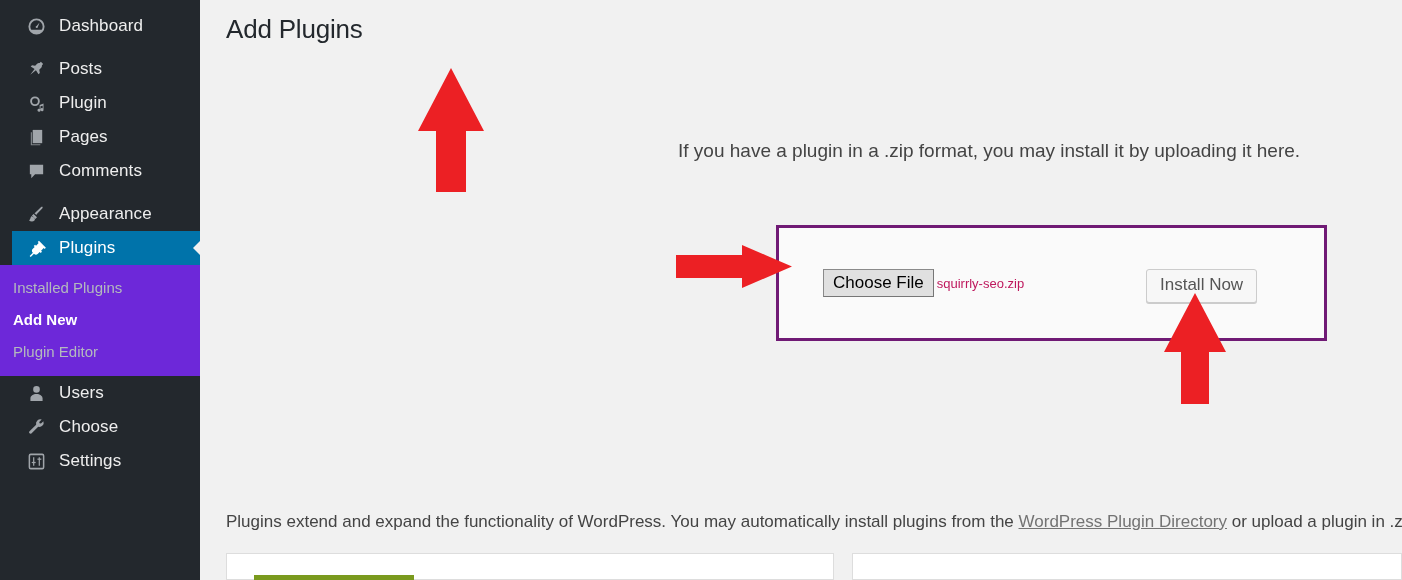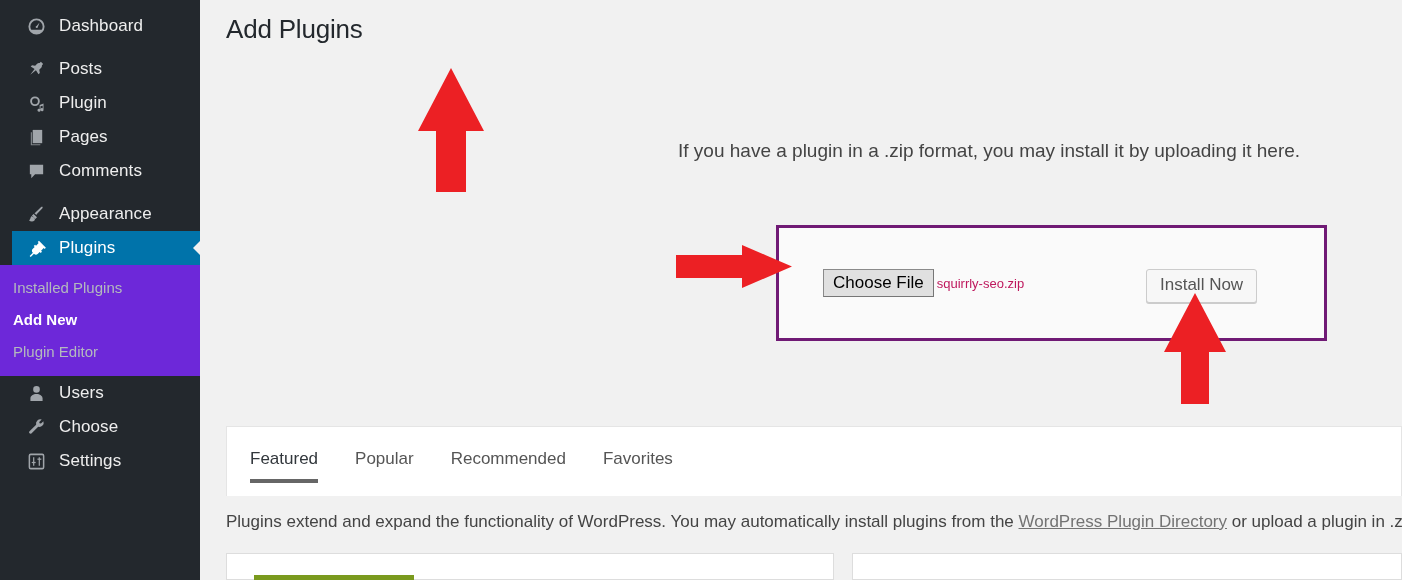--- a/index.html
+++ b/index.html
@@ -343,28 +343,20 @@
     <div id="upload-intro">If you have a plugin in a .zip format, you may install it by uploading it here.</div>
 
     <div id="upload-box">
       <div id="upload-form">
         <span class="choose-file-btn">Choose File</span>
         <span class="chosen-file">squirrly-seo.zip</span>
       </div>
       <span class="install-now-btn">Install Now</span>
     </div>
 
-    <div id="tab-panel">
-      <div id="tabs">
-        <span class="tab active">Featured</span>
-        <span class="tab">Popular</span>
-        <span class="tab">Recommended</span>
-        <span class="tab">Favorites</span>
-      </div>
-    </div>
 
     <div id="desc">
       <span>Plugins extend and expand the functionality of WordPress. You may automatically install plugins from the </span><a href="#">WordPress Plugin Directory</a><span> or upload a plugin in .zip format via this page.</span>
     </div>
 
     <div class="plugin-card" id="plugin-card-1">
       <div id="card1-banner"></div>
 
     </div>
     <div class="plugin-card" id="plugin-card-2"></div>

